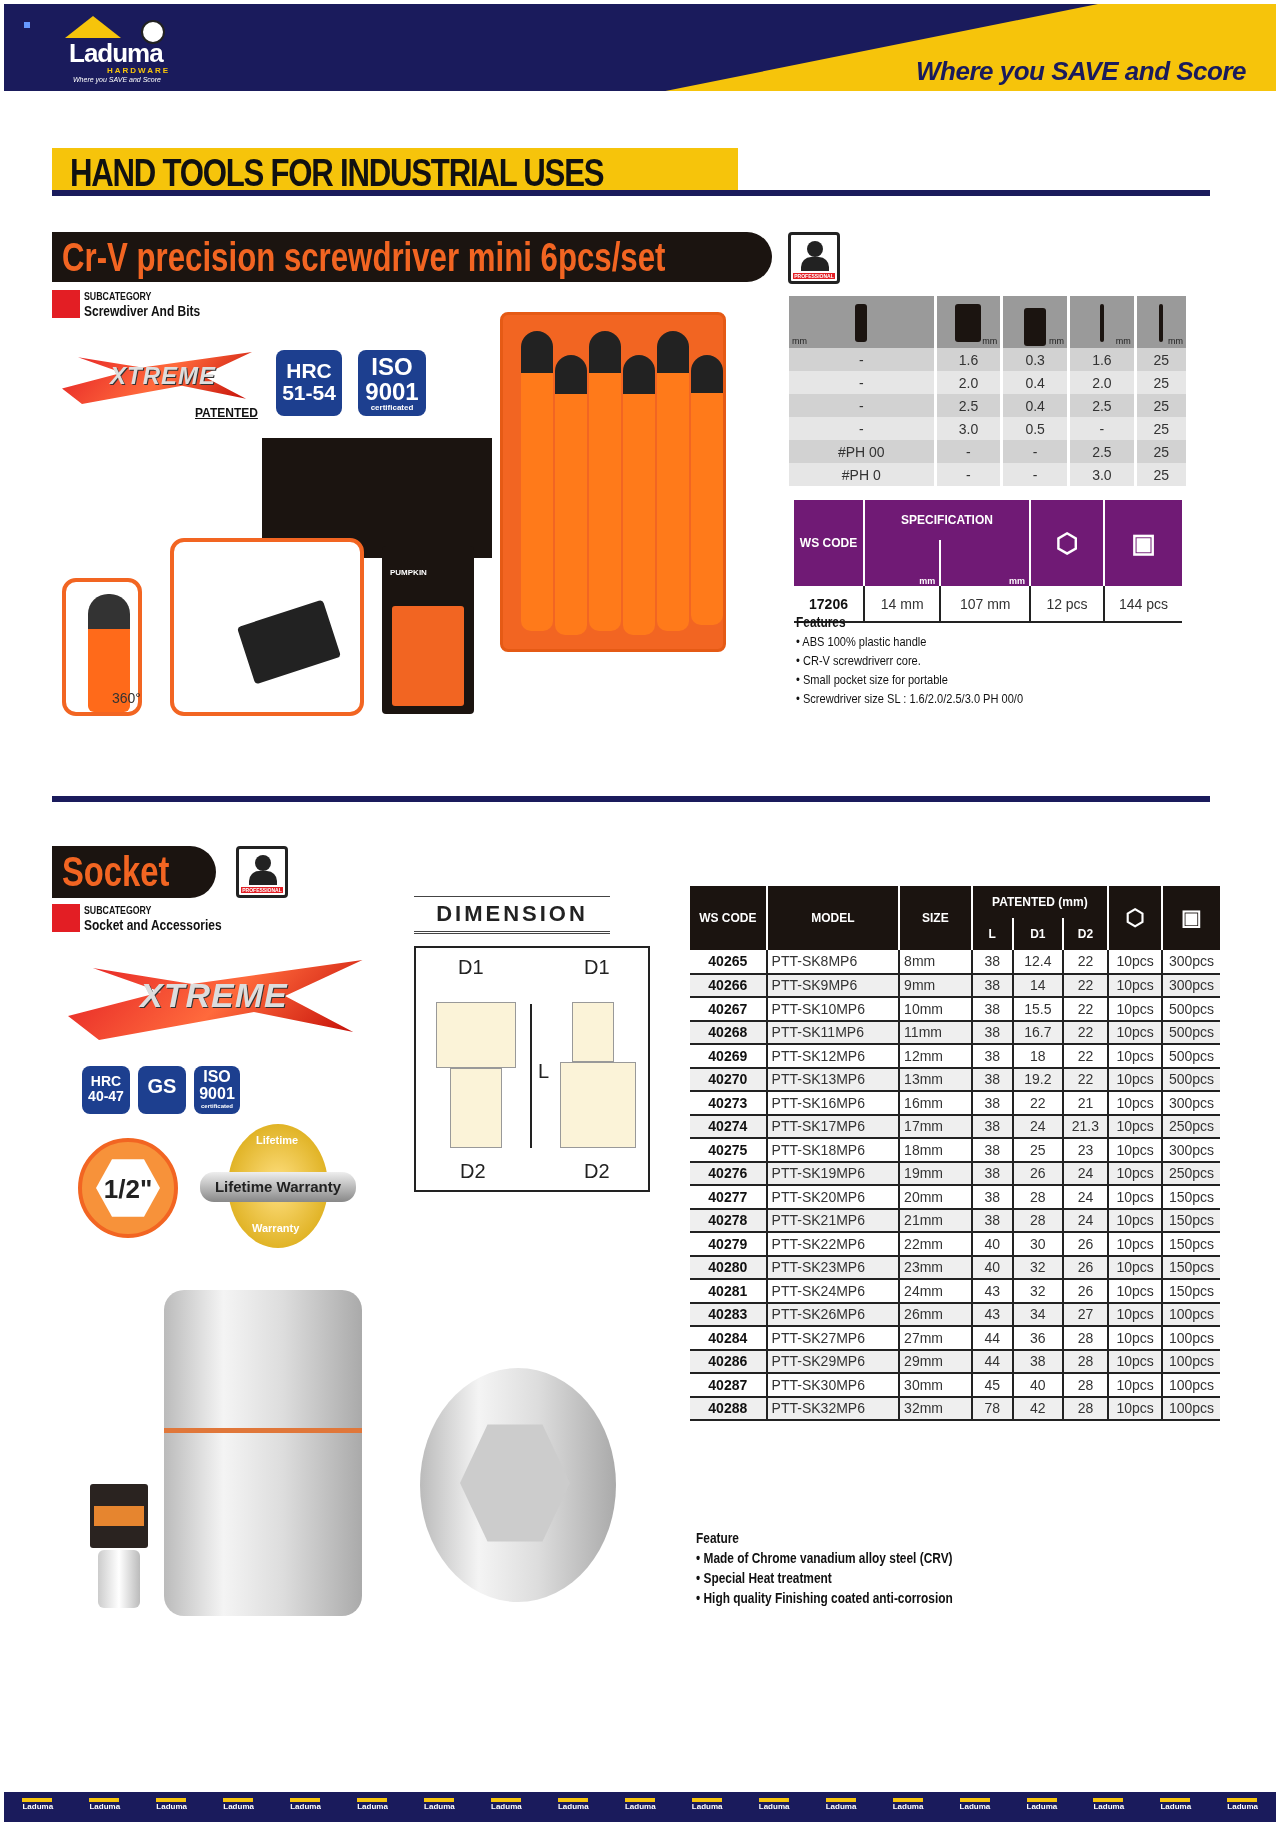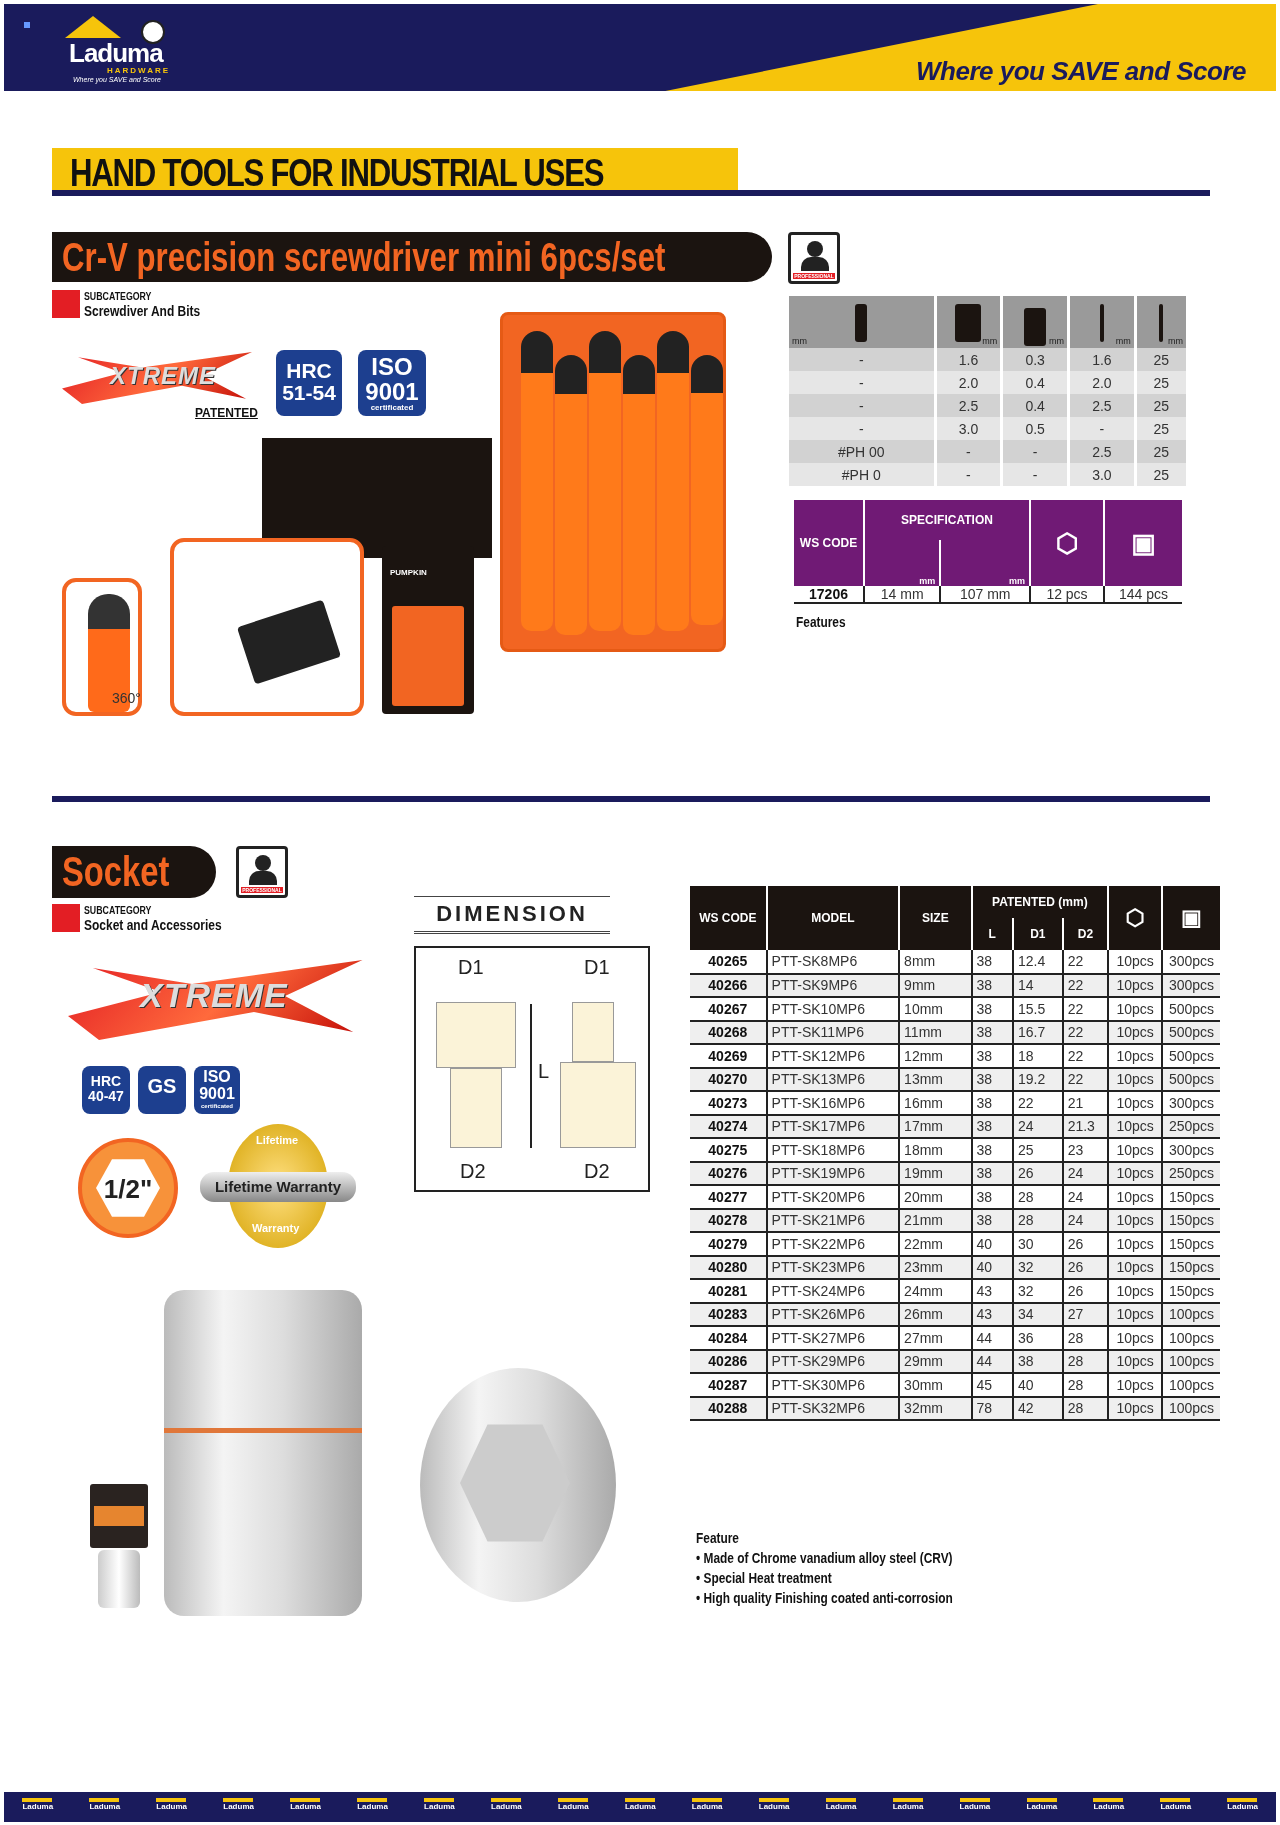--- a/index.html
+++ b/index.html
@@ -42,33 +42,33 @@
   
   table { border-collapse: collapse; }
   .dimtbl td { text-align: center; font-size: 14px; color: #333; height: 23px; border-left: 3px solid #fff; }
   .dimtbl tr:nth-child(odd) td { background: #e6e6e6; }
   .dimtbl tr:nth-child(even) td { background: #d2d2d2; }
   .dimtbl th { background: #9a9a9a; height: 52px; border-left: 3px solid #fff; position: relative; }
   .dimtbl th .mm { position: absolute; right: 3px; bottom: 2px; font-size: 9px; color: #222; font-weight: normal; }
   .dimtbl th .shape { position: absolute; left: 50%; top: 8px; width: 12px; height: 38px; margin-left: -6px; background: #1b1410; border-radius: 3px; }
 
   .spec th { background: #701a75; color: #fff; font-size: 12px; border-left: 2px solid #fff; }
-  .spec td { font-size: 14px; text-align: center; border-left: 2px solid #222; border-bottom: 2px solid #222; height: 17px; color: #333; }
+  .spec td { font-size: 14px; text-align: center; border-left: 2px solid #222; border-bottom: 2px solid #222; height: 36px; color: #333; }
   .spec td.code { font-weight: bold; color: #111; border-left: none; }
 
   .features .t { font-weight: bold; font-size: 14px; transform: scaleX(0.85); transform-origin: left; }
   .features li { list-style: none; font-size: 13px; margin-top: 4px; transform: scaleX(0.85); transform-origin: left; white-space: nowrap; }
   .features li::before { content: "• "; }
 
   .socktbl { width: 530px; }
   .socktbl th { background: #1b1410; color: #fff; font-size: 12px; border-left: 2px solid #fff; font-weight: bold; }
   .socktbl td { font-size: 14px; height: 23.5px; border-left: 2px solid #222; border-bottom: 2px solid #222; color: #333; padding: 0 4px; }
   .socktbl tr:nth-child(even) td { background: #efefef; }
   .socktbl td.code { font-weight: bold; color: #111; text-align: center; border-left: none; }
-  .socktbl td.num { text-align: left; }
+  .socktbl td.num { text-align: center; }
   .socktbl td.ctr { text-align: center; }
 
   
   .case { background: #f26522; border-radius: 8px; border: 3px solid #e55a15; }
   .driver { position: absolute; width: 32px; border-radius: 16px 16px 10px 10px; background: linear-gradient(#222 0 14%, #ff7a1a 14% 100%); }
   .strap { background: #1b1410; }
   .frame { border: 4px solid #f26522; border-radius: 14px; background: #fff; }
 
   .dimbox { border: 2px solid #222; background: #fff; }
   .dimbox .sock { position: absolute; background: #fbf3d8; border: 1px solid #999; }
@@ -233,20 +233,26 @@
     <td>14 mm</td>
     <td>107 mm</td>
     <td>12 pcs</td>
     <td>144 pcs</td>
   </tr>
 </tbody>
   </table>
 
 <div class="abs features" style="left:796px; top:614px;">
   <div class="t">Features</div>
+  <ul>
+    <li>ABS 100% plastic handle</li>
+    <li>CR-V screwdriverr core.</li>
+    <li>Small pocket size for portable</li>
+    <li>Screwdriver size SL : 1.6/2.0/2.5/3.0  PH 00/0</li>
+  </ul>
 </div>
 
 <div class="abs rule" style="left:52px; top:796px; width:1158px;"></div>
 
 <div class="abs pill" style="left:52px; top:846px; width:164px; height:52px; font-size:42px; padding-left:10px; line-height:52px;">
   <span>Socket</span>
 </div>
 <div class="abs profbadge" style="left:236px; top:846px;">
   <div class="head"></div>
   <div class="body"></div>

